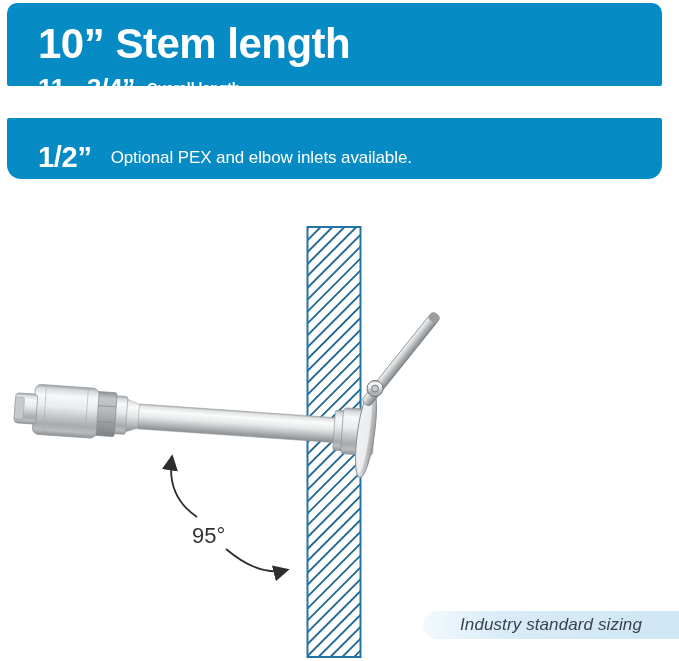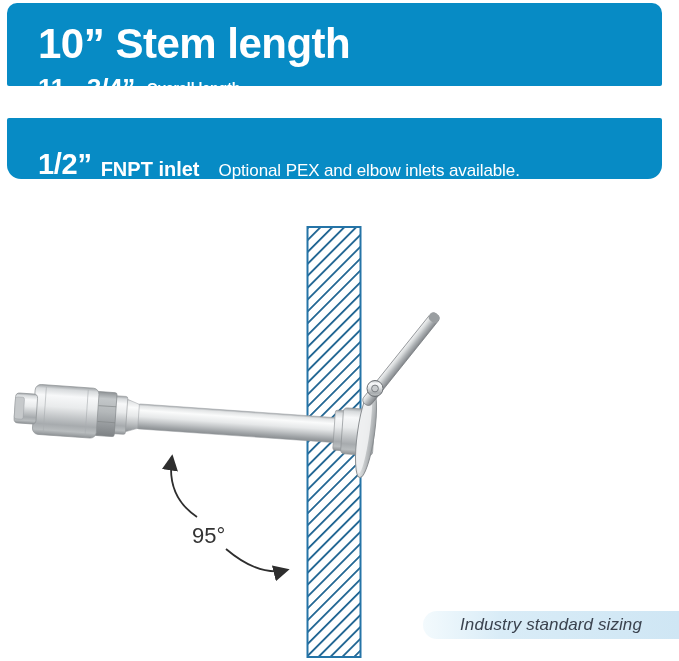--- a/index.html
+++ b/index.html
@@ -12,21 +12,21 @@
   .banner-primary{top:3px;height:83px;border-radius:10px 10px 2px 2px;}
   .b1-title{
     position:absolute;left:31px;top:20px;
     font-size:42px;font-weight:bold;line-height:1;letter-spacing:-0.5px;white-space:nowrap;
   }
   .b1-sub{position:absolute;left:31px;top:72px;display:flex;align-items:center;gap:12px;white-space:nowrap;}
   .b1-sub-value{font-size:26px;font-weight:bold;line-height:1;letter-spacing:-0.3px;}
   .b1-sub-label{font-size:14px;font-weight:bold;line-height:1;}
   .banner-secondary{
     top:118px;height:61px;border-radius:2px 2px 14px 14px;
-    display:flex;align-items:flex-end;padding:17px 0 0 31px;white-space:nowrap;
+    display:flex;align-items:center;padding:17px 0 0 31px;white-space:nowrap;
   }
   .b2-size{font-size:29px;font-weight:bold;line-height:1;letter-spacing:-0.3px;}
   .b2-label{font-size:20px;font-weight:bold;line-height:1;margin-left:9px;}
   .b2-note{font-size:17px;font-weight:normal;line-height:1;margin-left:19px;letter-spacing:-0.1px;}
   .diagram-svg{position:absolute;left:0;top:0;width:679px;height:661px;}
   .pill{
     position:absolute;left:423px;top:611px;width:256px;height:28px;
     border-radius:24px 0 0 24px;
     background:linear-gradient(90deg,#f3fafd 0%,#d9ecf7 30%,#cfe6f4 100%);
     display:flex;align-items:center;justify-content:center;
@@ -125,19 +125,18 @@
 <div class="banner banner-primary">
   <div class="b1-title">10” Stem length</div>
   <div class="b1-sub">
     <span class="b1-sub-value">11 - 3/4”</span>
     <span class="b1-sub-label">Overall length</span>
   </div>
 </div>
 
 <div class="banner banner-secondary">
   <span class="b2-size">1/2”</span>
-  <span class="b2-label">FNPT inlet</span>
   <span class="b2-note">Optional PEX and elbow inlets available.</span>
 </div>
 
 <div class="pill">
   <span class="pill-text">Industry standard sizing</span>
 </div>
 
 </body></html>

